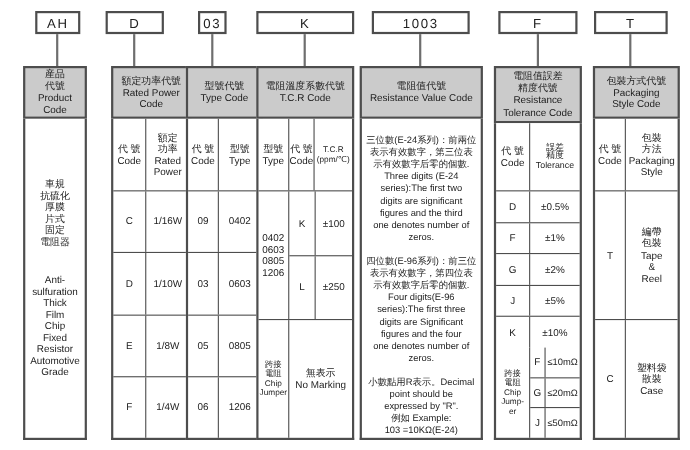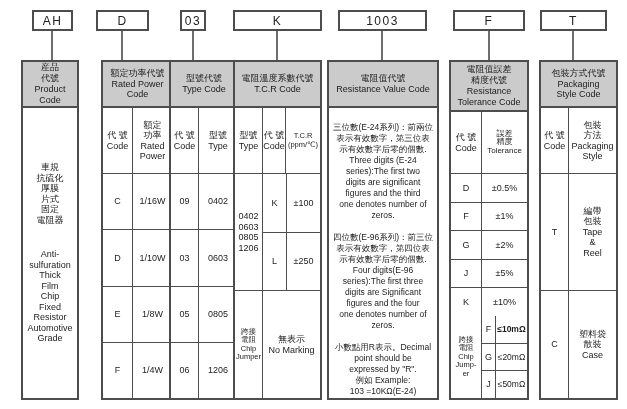--- a/index.html
+++ b/index.html
@@ -270,21 +270,21 @@
       </div>
       <div class="tr grow">
         <div class="td small" style="width:30px;">跨接
 電阻
 Chip
 Jump-
 er</div>
         <div class="stack" style="border-left:1.5px solid #4d4d4d;">
           <div class="tr grow" style="border-top:none;">
             <div class="td" style="width:13px;">F</div>
-            <div class="td vline grow" style="font-size:8.5px;font-weight:bold;">≤10mΩ</div>
+            <div class="td vline grow" style="font-size:8.5px;">≤10mΩ</div>
           </div>
           <div class="tr grow rowline">
             <div class="td" style="width:13px;">G</div>
             <div class="td vline grow" style="font-size:8.5px;">≤20mΩ</div>
           </div>
           <div class="tr grow rowline">
             <div class="td" style="width:13px;">J</div>
             <div class="td vline grow" style="font-size:8.5px;">≤50mΩ</div>
           </div>
         </div>

